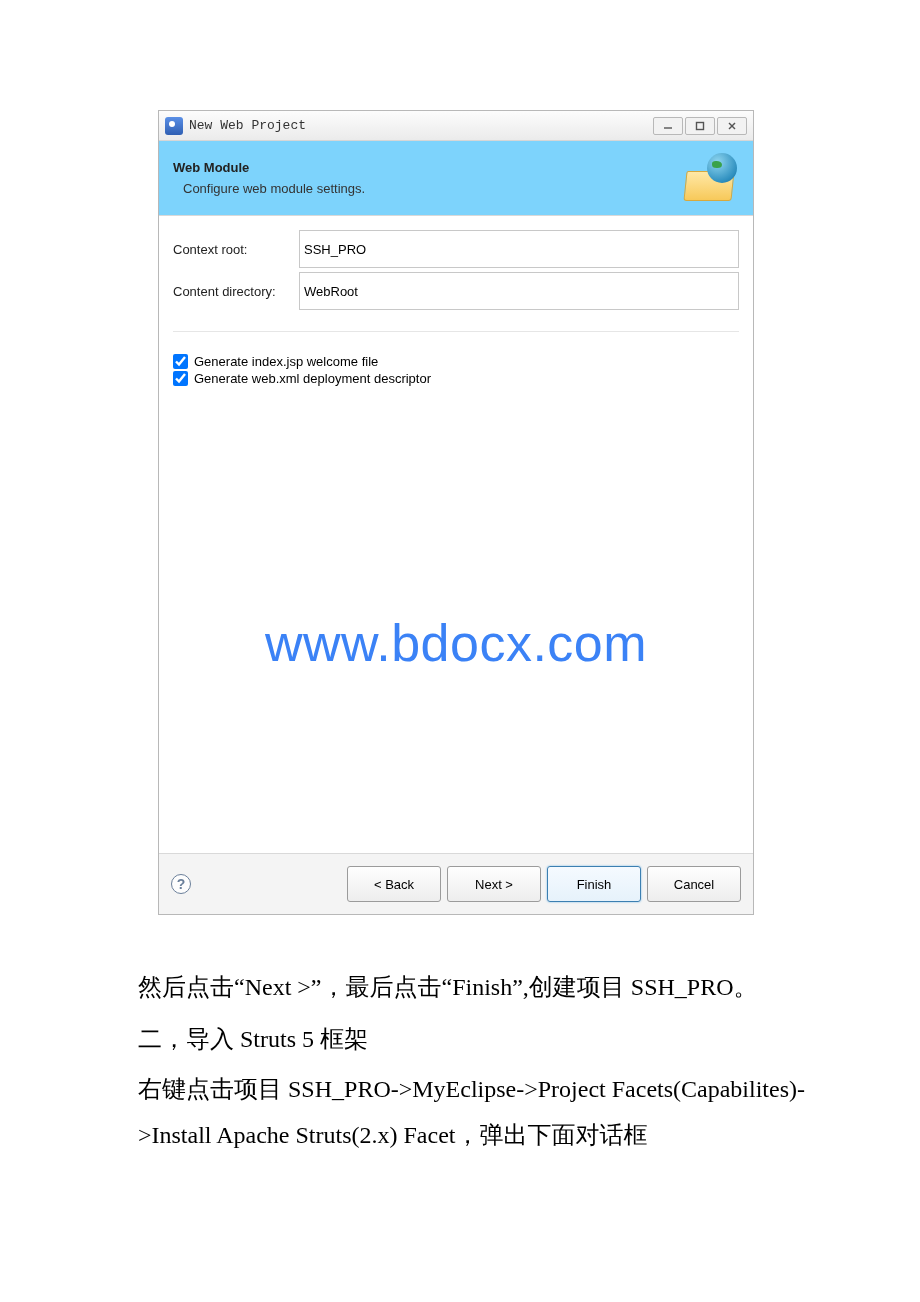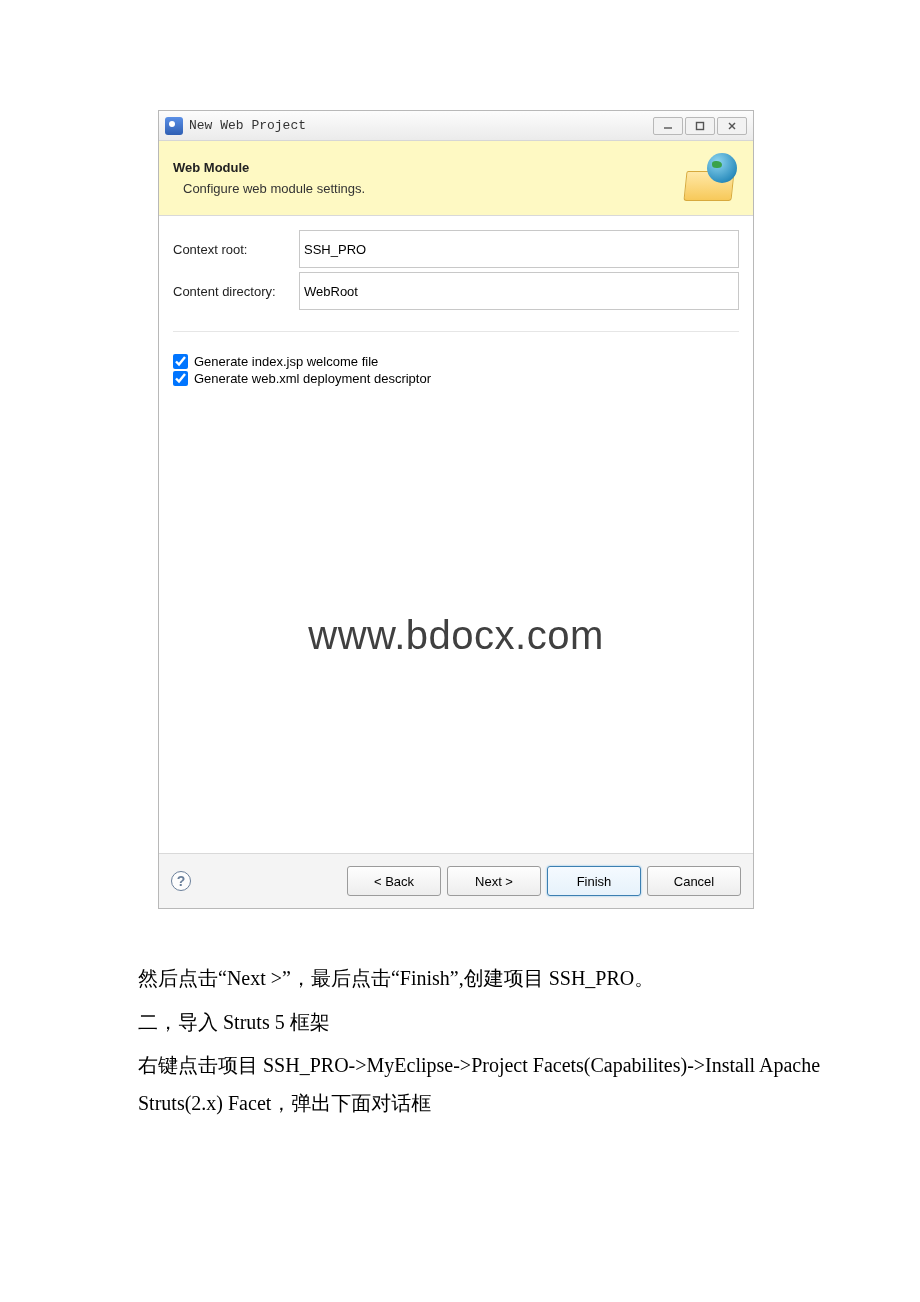--- a/index.html
+++ b/index.html
@@ -62,21 +62,21 @@
     border-radius: 2px;
     display: flex;
     align-items: center;
     justify-content: center;
     font-size: 11px;
     color: #555;
     cursor: pointer;
   }
   .titlebar .win-btn svg { width: 10px; height: 10px; stroke: #555; fill: none; stroke-width: 1.4; }
   .header {
-    background: #fef9c3;
+    background: #7dd3fc;
     border-bottom: 1px solid #d9d9d9;
     padding: 12px 14px 12px 14px;
     display: flex;
     align-items: center;
   }
   .header-text { flex: 1; }
   .header-title {
     font-size: 13px;
     font-weight: bold;
     color: #222;
@@ -163,22 +163,22 @@
     margin: 0 6px 0 0;
   }
   .body-spacer {
     height: 465px;
     position: relative;
   }
   .watermark {
     position: absolute;
     left: 0; right: 0; top: 225px;
     text-align: center;
-    font-size: 40px;
-    color: #404040;
+    font-size: 52px;
+    color: #3b82f6;
     font-family: Arial, sans-serif;
     letter-spacing: 0.5px;
     pointer-events: none;
     user-select: none;
   }
   .footer {
     padding: 12px 12px;
     display: flex;
     align-items: center;
     background: #f4f4f4;
@@ -193,38 +193,38 @@
     justify-content: center;
     color: #6a7f9a;
     font-size: 14px;
     font-weight: bold;
     cursor: pointer;
     background: #fdfdfd;
   }
   .footer-spacer { flex: 1; }
   .footer-btn {
     width: 94px;
-    height: 30px;
+    height: 36px;
     margin-left: 6px;
     font-size: 13px;
     font-family: inherit;
     border: 1px solid #9b9b9b;
     border-radius: 3px;
     background: linear-gradient(#fefefe, #ededed);
     cursor: pointer;
   }
   .footer-btn.primary {
     border-color: #3c7fb1;
     box-shadow: 0 0 2px #6bb2e4;
     background: linear-gradient(#f5faff, #e6f2fb);
   }
   .prose {
     padding: 44px 96px 0 138px;
     font-family: "SimSun", "宋体", serif;
-    font-size: 20px;
+    font-size: 24px;
     line-height: 1.9;
     color: #000;
   }
   .prose .heading {
     margin-top: 40px;
   }
   .prose .para {
     margin-top: 6px;
     text-indent: 0;
   }

